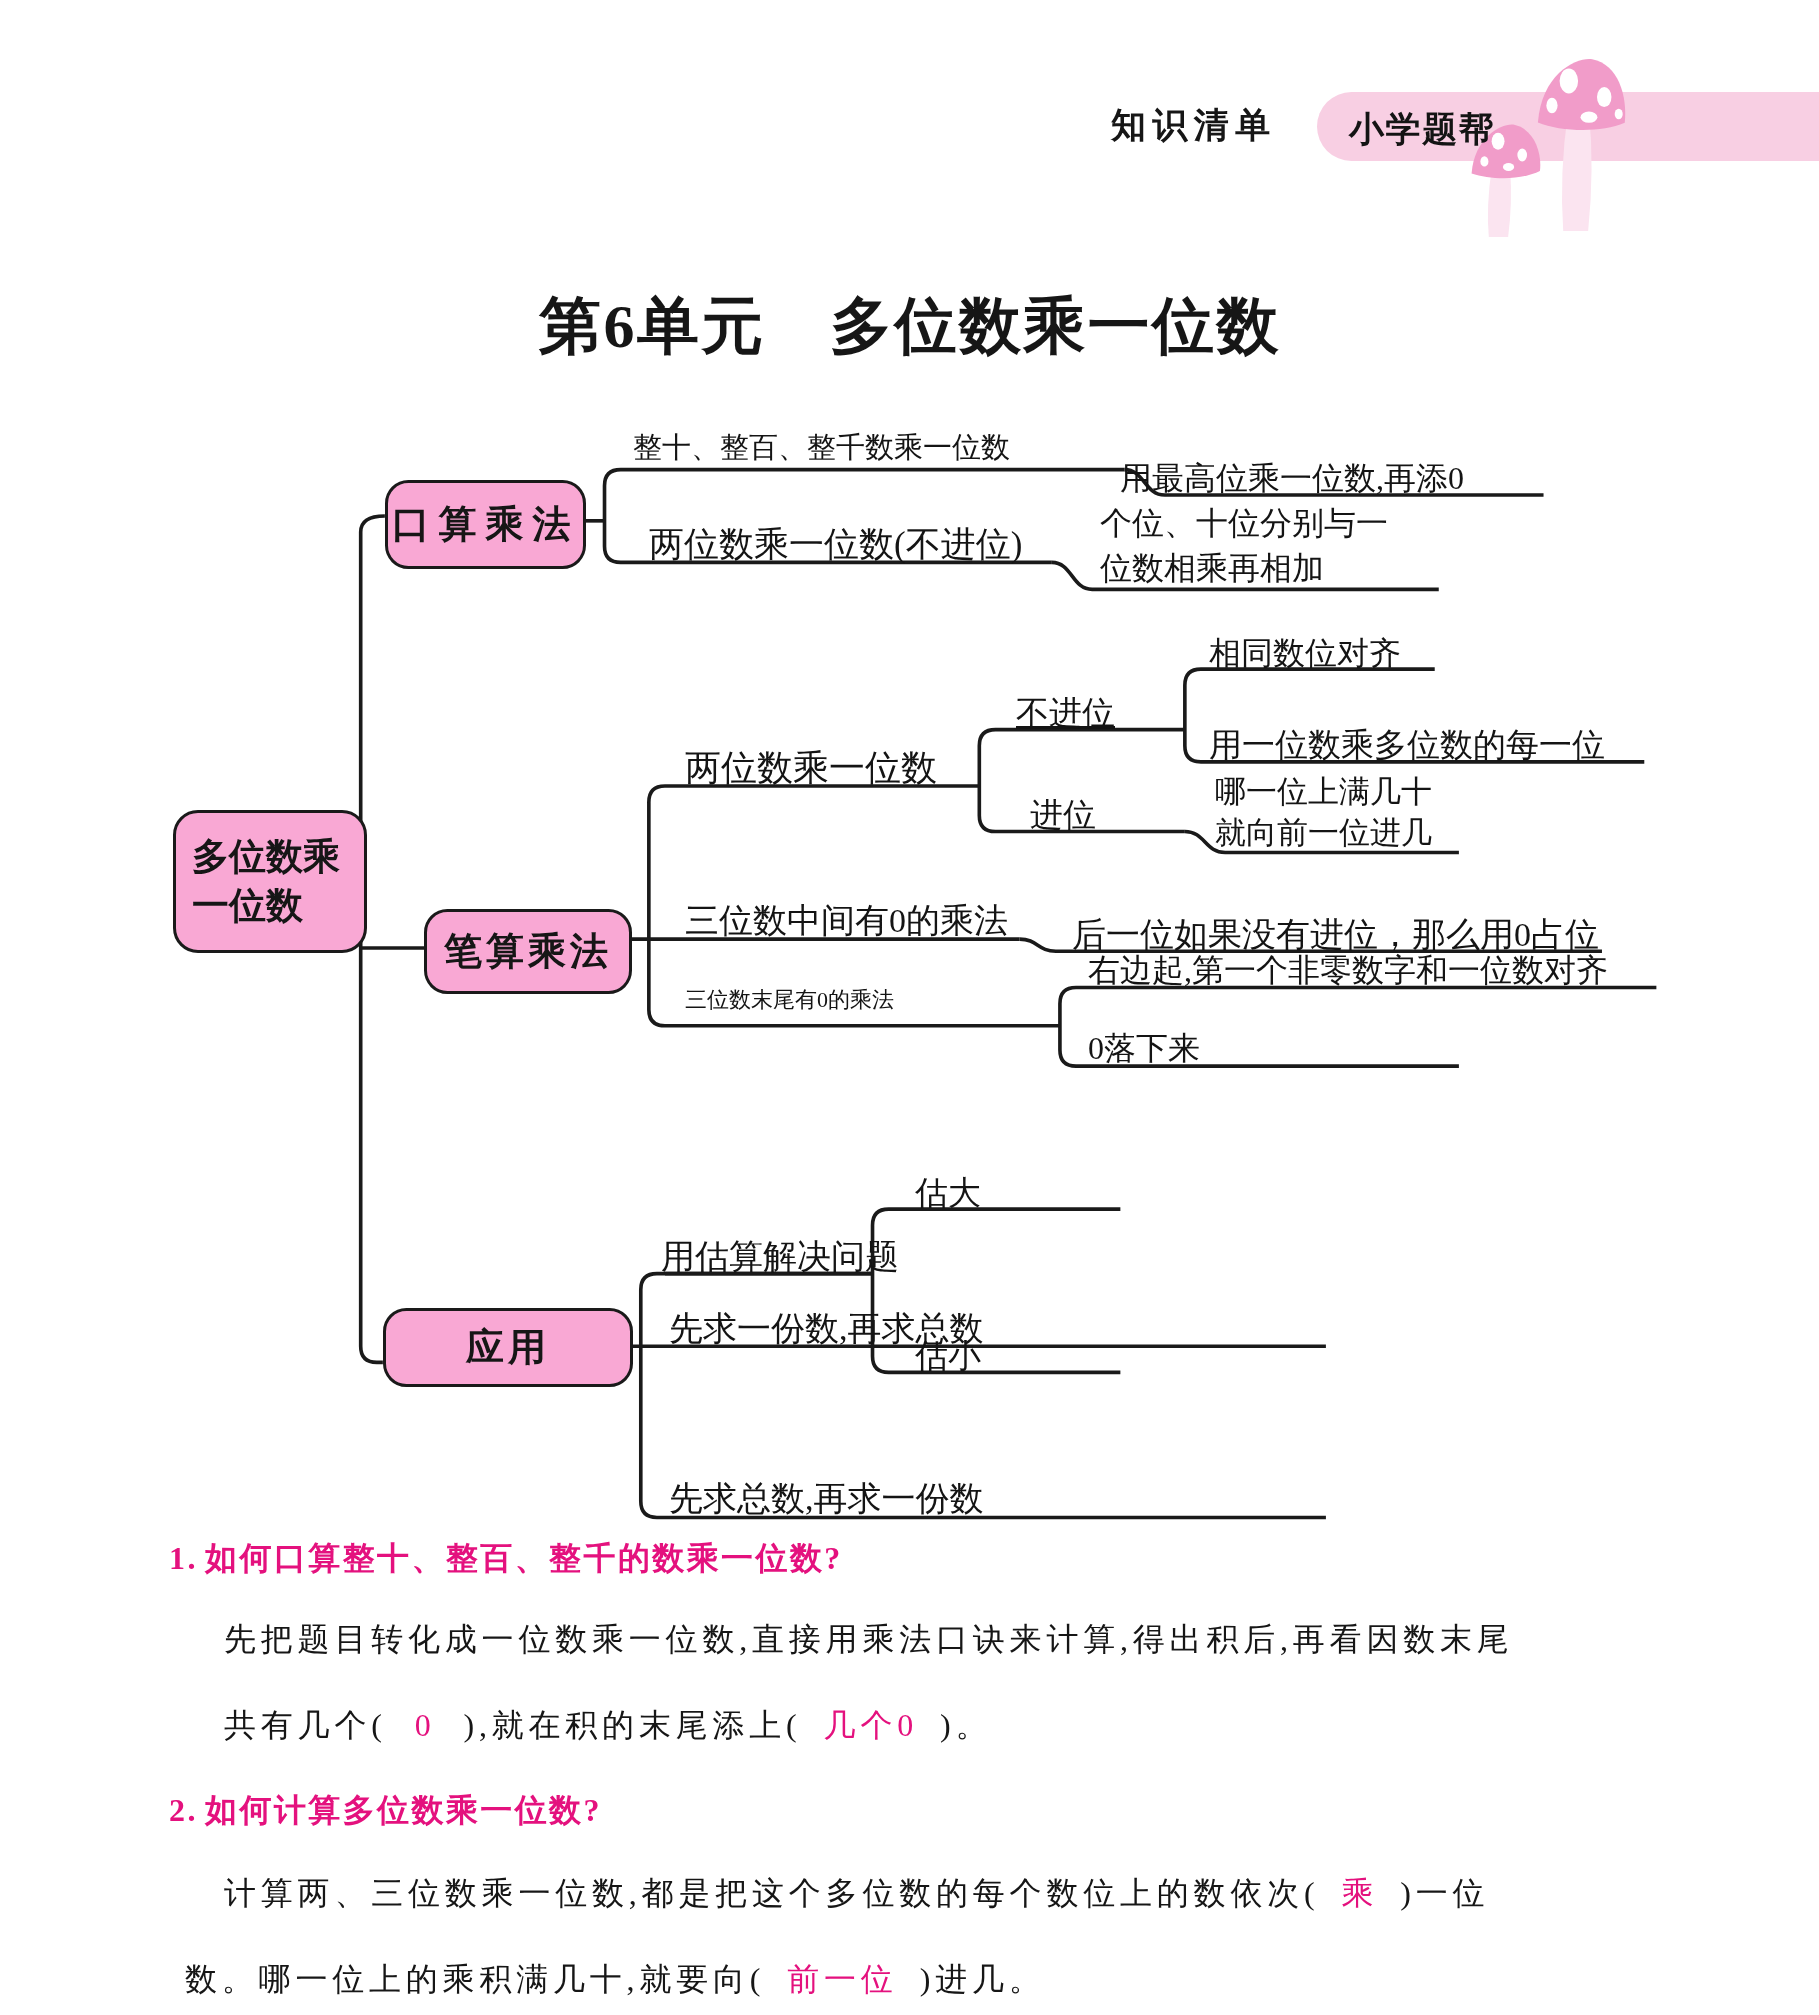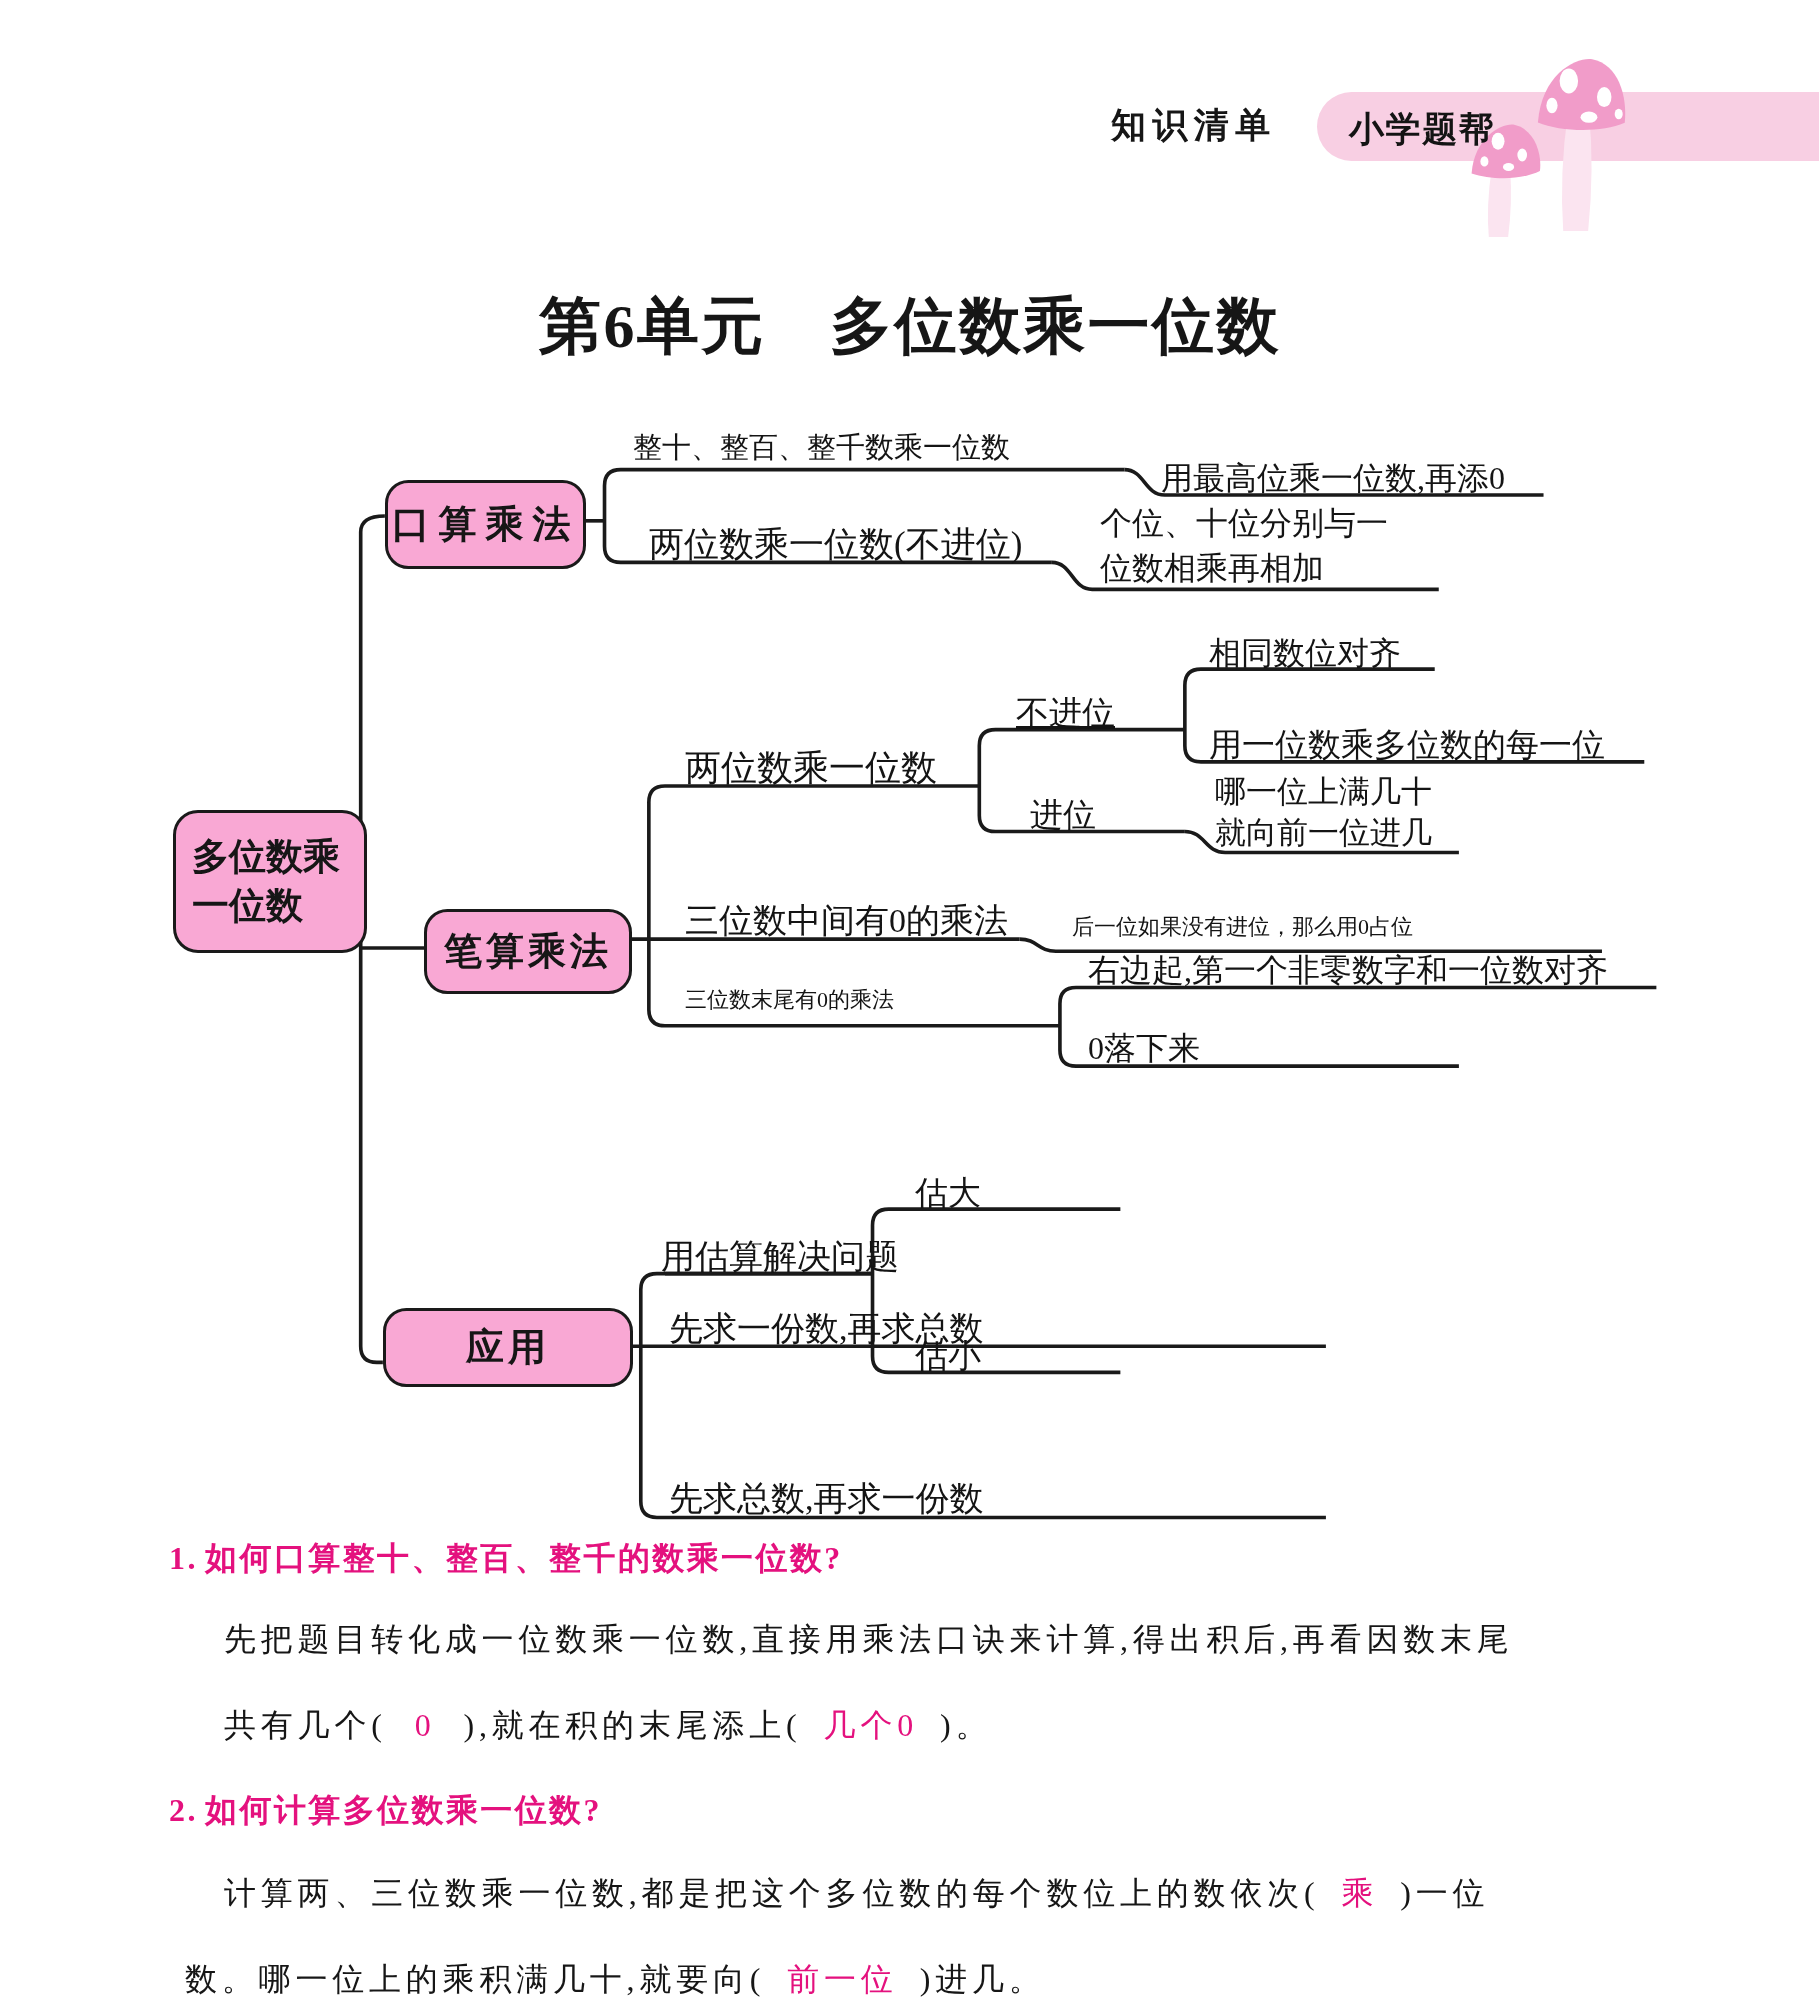--- a/index.html
+++ b/index.html
@@ -98,37 +98,37 @@
   <span>口算乘法</span>
 </div>
 <div class="node" style="left:424px;top:909px;width:202px;height:79px;font-size:38px;letter-spacing:4px;">
   <span>笔算乘法</span>
 </div>
 <div class="node" style="left:383px;top:1308px;width:244px;height:73px;font-size:38px;letter-spacing:4px;">
   <span>应用</span>
 </div>
 
 <div class="lbl" style="left:633px;top:428px;font-size:29px;">整十、整百、整千数乘一位数</div>
-<div class="lbl" style="left:1161px;top:457px;font-size:32px;">用最高位乘一位数,再添0</div>
+<div class="lbl" style="left:1120px;top:457px;font-size:32px;">用最高位乘一位数,再添0</div>
 <div class="lbl" style="left:649px;top:521px;font-size:35px;">两位数乘一位数(不进位)</div>
 <div class="lbl" style="left:1100px;top:501px;font-size:32px;line-height:45px;">
   <div>个位、十位分别与一</div>
   <div>位数相乘再相加</div>
 </div>
 <div class="lbl" style="left:685px;top:744px;font-size:36px;">两位数乘一位数</div>
 <div class="lbl" style="left:1016px;top:691px;font-size:33px;text-decoration:underline;">不进位</div>
 <div class="lbl" style="left:1030px;top:793px;font-size:33px;">进位</div>
 <div class="lbl" style="left:1209px;top:632px;font-size:32px;">相同数位对齐</div>
 <div class="lbl" style="left:1209px;top:723px;font-size:33px;">用一位数乘多位数的每一位</div>
 <div class="lbl" style="left:1215px;top:771px;font-size:31px;line-height:41px;">
   <div>哪一位上满几十</div>
   <div>就向前一位进几</div>
 </div>
 <div class="lbl" style="left:685px;top:898px;font-size:34px;">三位数中间有0的乘法</div>
-<div class="lbl" style="left:1072px;top:912px;font-size:22px;">后一位如果没有进位，那么用0占位</div>
+<div class="lbl" style="left:1072px;top:912px;font-size:34px;">后一位如果没有进位，那么用0占位</div>
 <div class="lbl" style="left:685px;top:985px;font-size:22px;">三位数末尾有0的乘法</div>
 <div class="lbl" style="left:1088px;top:949px;font-size:32px;">右边起,第一个非零数字和一位数对齐</div>
 <div class="lbl" style="left:1088px;top:1027px;font-size:32px;">0落下来</div>
 <div class="lbl" style="left:661px;top:1234px;font-size:34px;">用估算解决问题</div>
 <div class="lbl" style="left:915px;top:1171px;font-size:33px;">估大</div>
 <div class="lbl" style="left:915px;top:1334px;font-size:33px;">估小</div>
 <div class="lbl" style="left:669px;top:1306px;font-size:34px;">先求一份数,再求总数</div>
 <div class="lbl" style="left:669px;top:1476px;font-size:34px;">先求总数,再求一份数</div>
 
 <div class="qrow qhead" style="left:169px;top:1537px;">

